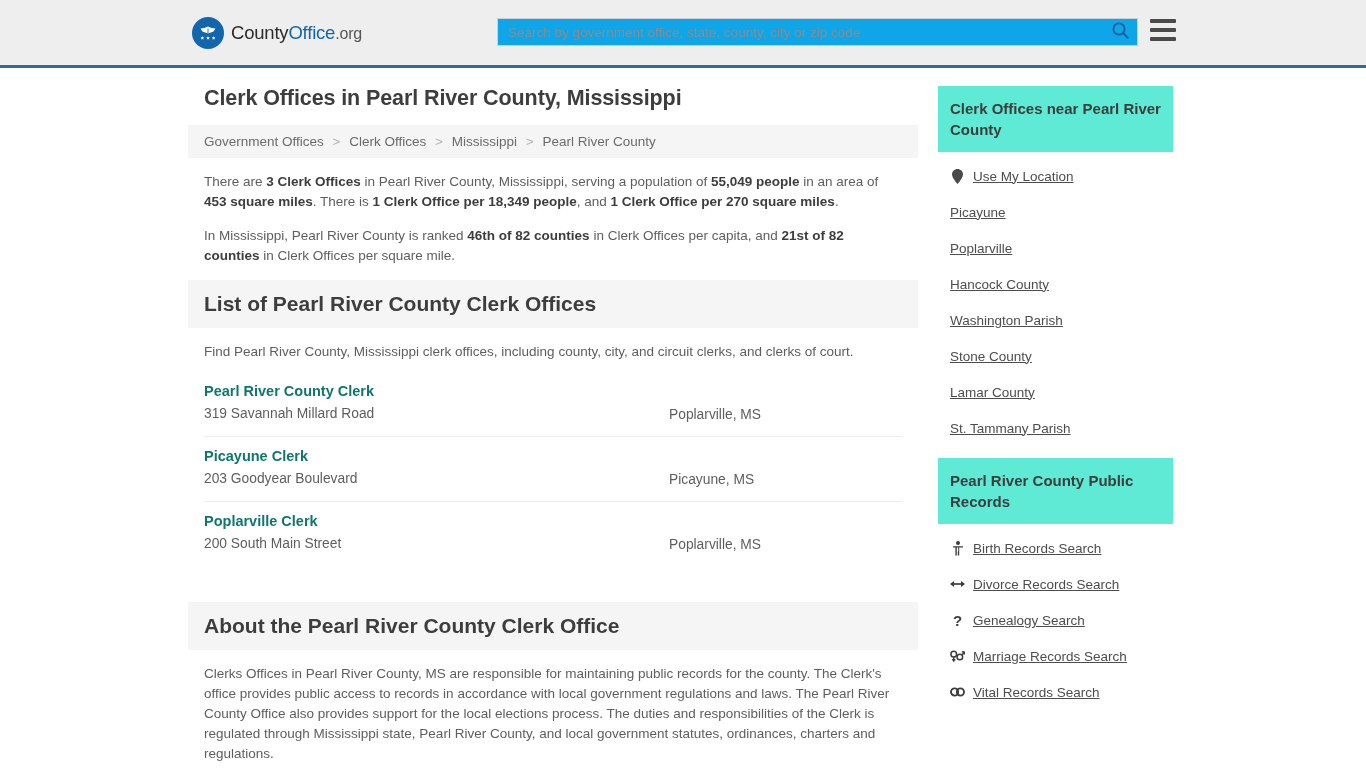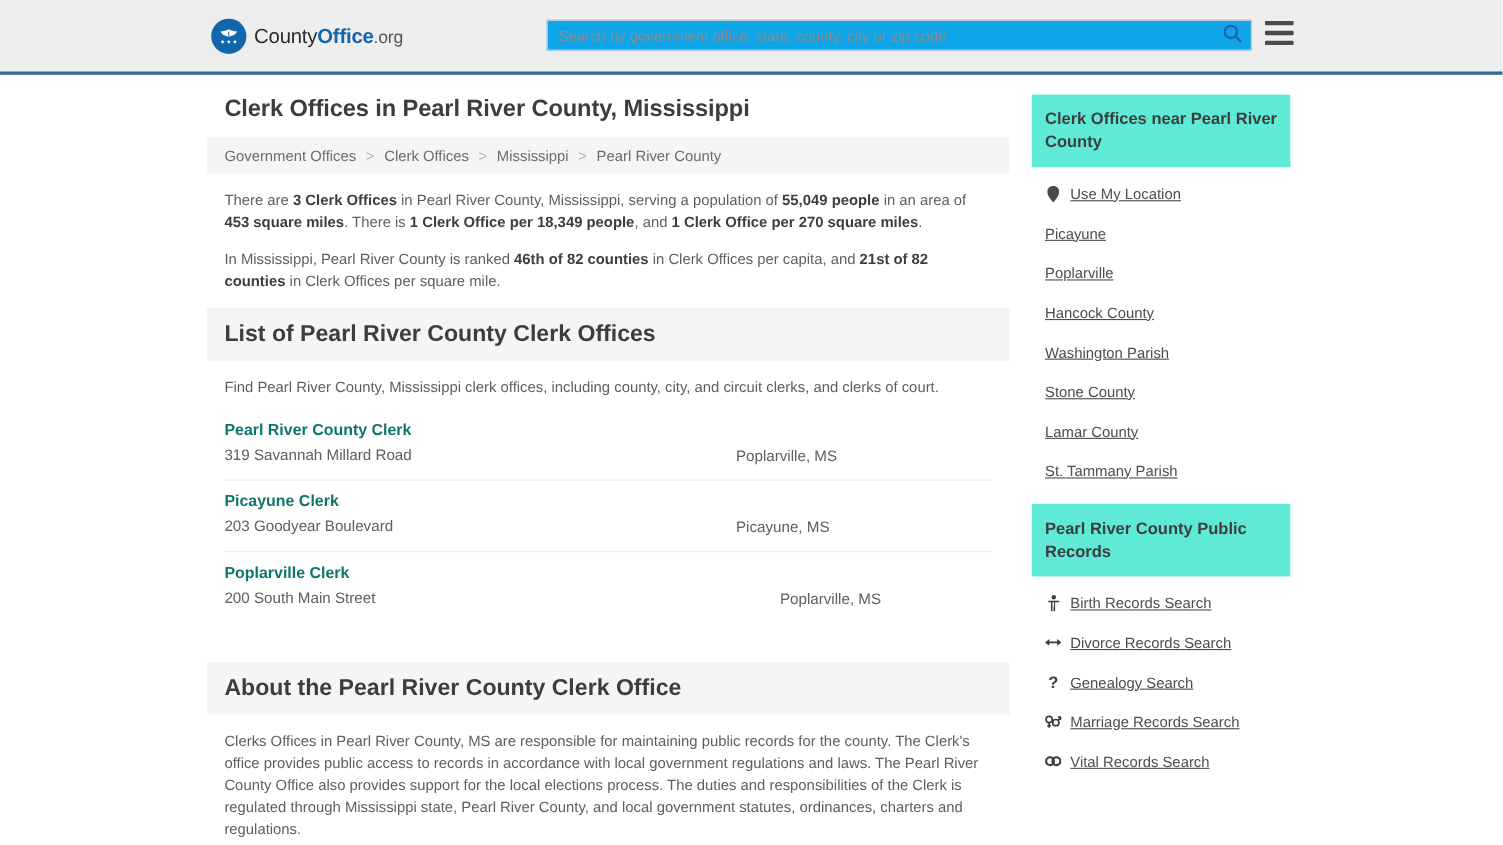--- a/index.html
+++ b/index.html
@@ -35,21 +35,21 @@
     align-items: center;
     justify-content: center;
     flex-shrink: 0;
   }
   .logo-text {
     font-size: 18.5px;
     letter-spacing: -0.2px;
     white-space: nowrap;
   }
   .logo-text .c1 { color: #2b2b2b; font-weight: 400; }
-  .logo-text .c2 { color: #1266ad; font-weight: 700; }
+  .logo-text .c2 { color: #1266ad; font-weight: 400; }
   .logo-text .c3 { color: #555555; font-size: 16px; }
 
   .search-wrap {
     position: absolute;
     left: 497px;
     top: 18px;
     width: 641px;
     height: 28px;
     background: #0ea5e9;
     border: 1px solid #cfcfcf;
@@ -161,21 +161,21 @@
   }
 
   
   .office-list { padding: 0 16px; }
   .office-row {
     display: flex;
     align-items: flex-start;
     border-bottom: 1px solid #ececec;
     padding: 10px 0 14px 0;
   }
-  .office-row:last-child { border-bottom: none; gap: 40px; }
+  .office-row:last-child { border-bottom: none; }
   .office-left { width: 465px; }
   .office-name {
     display: inline-block;
     font-size: 14.5px;
     font-weight: 700;
     color: #0f766e;
     cursor: pointer;
     margin-bottom: 7px;
   }
   .office-addr {

